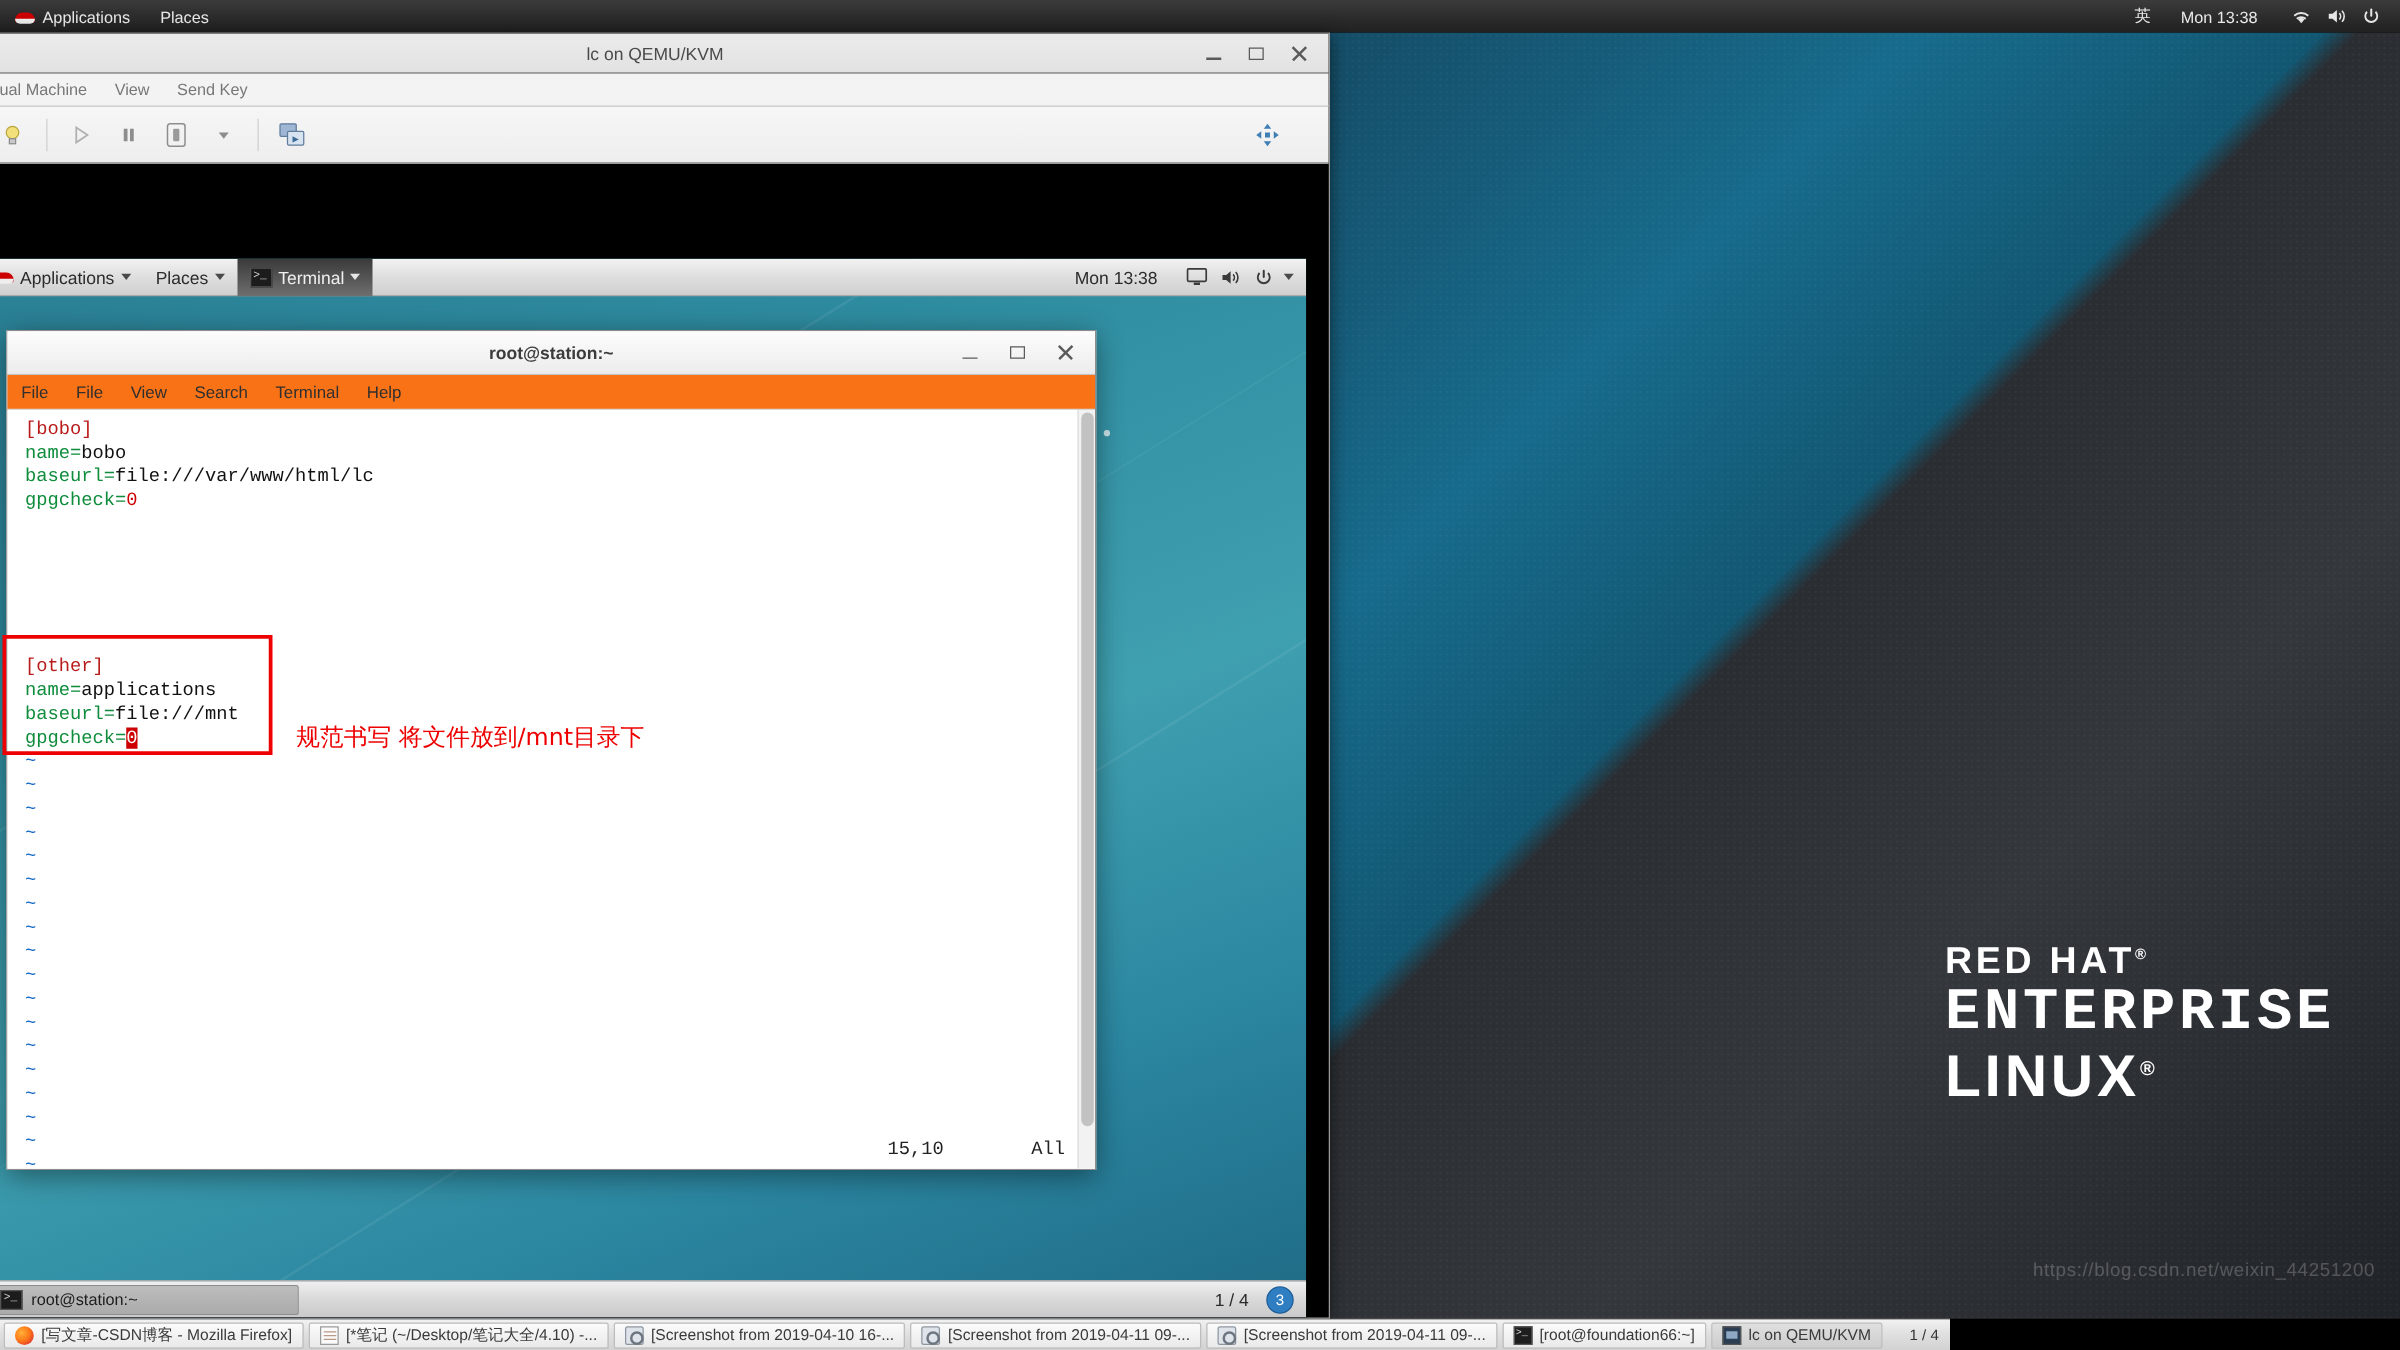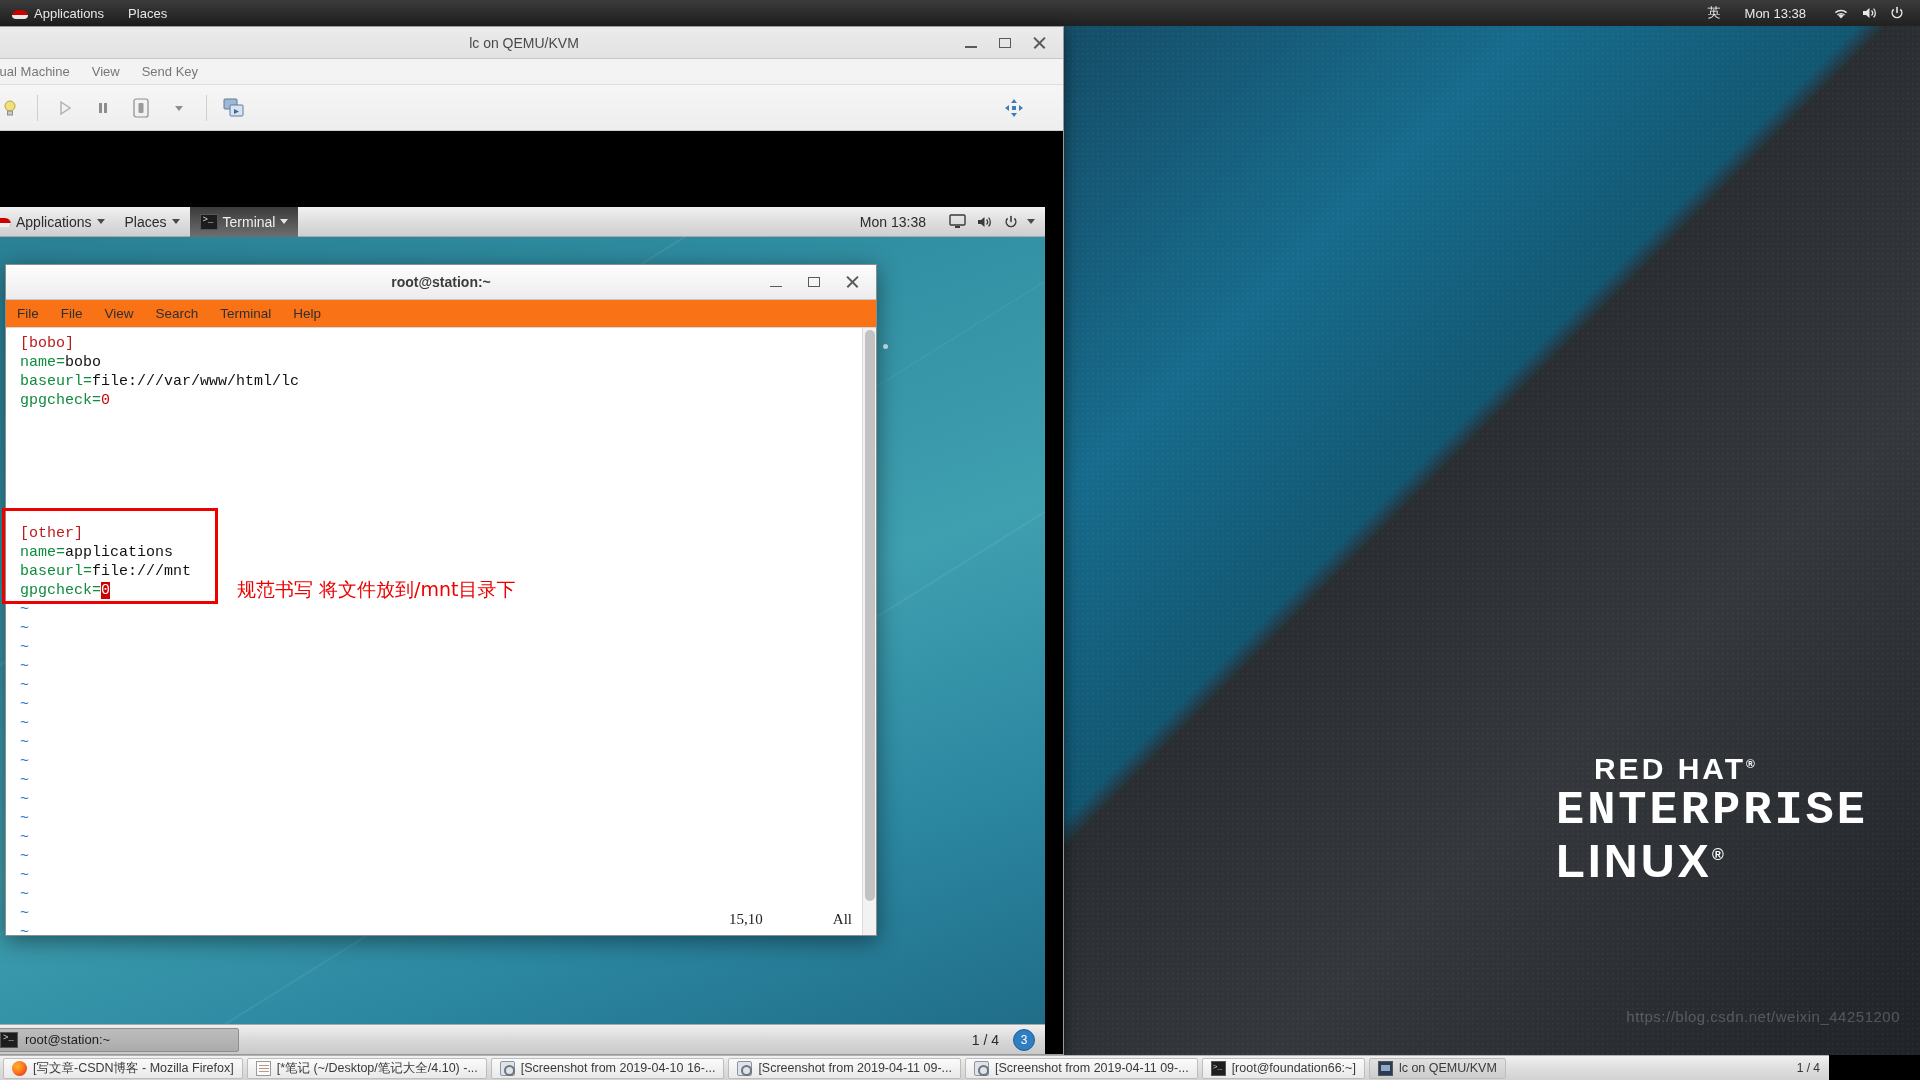--- a/index.html
+++ b/index.html
@@ -32,21 +32,21 @@
     background-image: radial-gradient(rgba(255,255,255,0.055) 1px, transparent 1px);
     background-size: 5px 5px;
     opacity: .7;
   }
   .rhel-brand {
     position: absolute; right: 52px; bottom: 170px;
     color: #fff; text-align: left;
     font-family: "Liberation Sans", sans-serif;
     letter-spacing: 1px;
   }
-  .rhel-brand .l1 { font-size: 30px; font-weight: bold; letter-spacing: 3px; margin-left: 38px; }
+  .rhel-brand .l1 { font-size: 30px; font-weight: bold; letter-spacing: 3px; }
   .rhel-brand .l1 sup { font-size: 12px; vertical-align: super; }
   .rhel-brand .l2 { font-size: 47px; font-weight: bold; letter-spacing: 3px; line-height: 1.05; font-family: Liberation Mono, monospace; }
   .rhel-brand .l3 { font-size: 47px; font-weight: bold; letter-spacing: 3px; line-height: 1.05; }
   .rhel-brand .l3 sup { font-size: 16px; vertical-align: super; }
 
   .watermark {
     position: absolute; right: 20px; bottom: 30px;
     color: rgba(255,255,255,0.22); font-size: 15px;
     letter-spacing: .5px;
   }
@@ -212,21 +212,21 @@
   .gt-text .ln { height:19px; }
   .c-sec { color:#b91c1c; }
   .c-key { color:#0f8c3c; }
   .c-val { color:#111; }
   .c-num { color:#cc0000; }
   .c-num-cur { color:#ffffff; background:#cc0000; }
   .c-tilde { color:#1c6ec4; }
   .gt-status {
     position:absolute; right: 24px; bottom: 6px; left:14px;
     display:flex; justify-content:flex-end; gap:70px;
-    font-family:Liberation Serif, serif; font-size:15px; color:#222;
+    font-family:Liberation Mono, monospace; font-size:15px; color:#222;
   }
   .gt-scroll {
     position:absolute; right:0; top:0; width: 14px; height:100%;
     background: #f2f2f2; border-left:1px solid #dcdcdc;
   }
   .gt-scroll .thumb {
     position:absolute; left:2px; top:2px; width:10px; height: 94%;
     background:#c2c2c2; border-radius:5px;
   }
 
@@ -235,21 +235,21 @@
     position:absolute; border: 3px solid #ee0000; pointer-events:none;
   }
   .anno-text {
     position:absolute; color:#ee0000; font-size:19px;
     font-family: "DejaVu Sans", "Liberation Sans", sans-serif;
     white-space:nowrap; font-weight: 500;
   }
 
   
   .host-taskbar {
-    position:absolute; left:0; bottom:0; width:1829px; height:25px;
+    position:absolute; left:0; bottom:0; width:1560px; height:25px;
     background: linear-gradient(180deg,#f1f1f1 0%, #e0e0e0 45%, #d2d2d2 100%);
     border-top:1px solid #b0b0b0;
     display:flex; align-items:center; padding: 0 3px; gap: 4px;
   }
   .htb-btn {
     height: 21px; display:flex; align-items:center; gap:6px; padding: 0 8px;
     background: linear-gradient(180deg,#fbfbfb,#e9e9e9);
     border:1px solid #bdbdbd; border-radius:2px;
     font-size:12.5px; color:#3a3a3a; white-space:nowrap; overflow:hidden;
     max-width: 262px;

